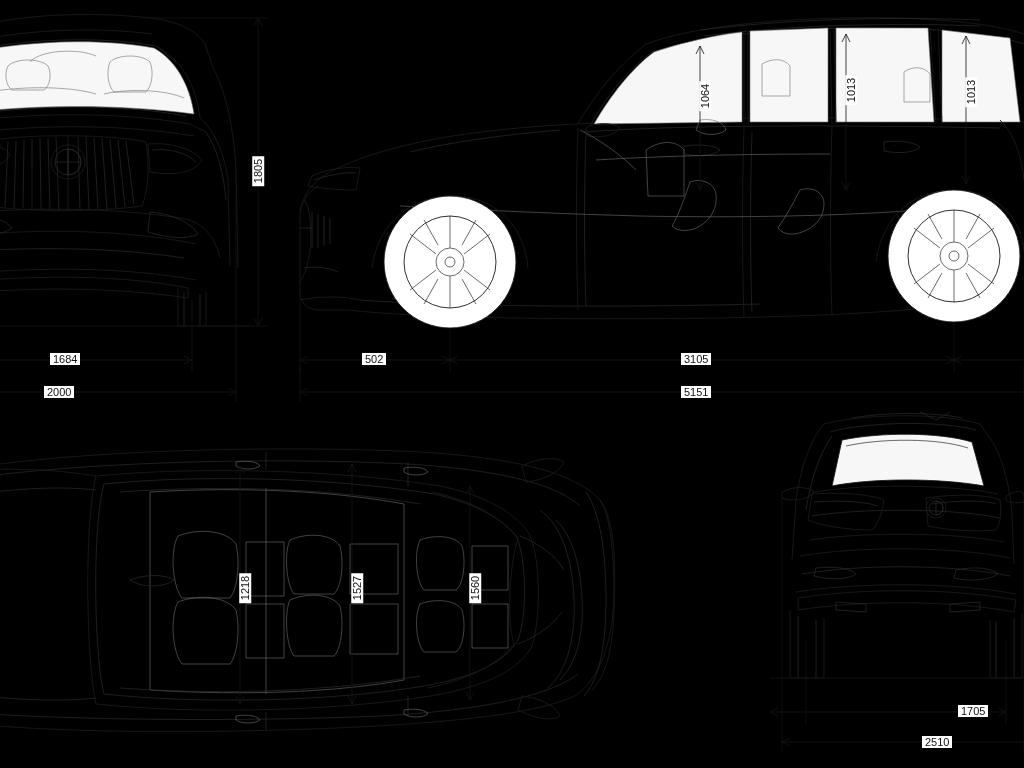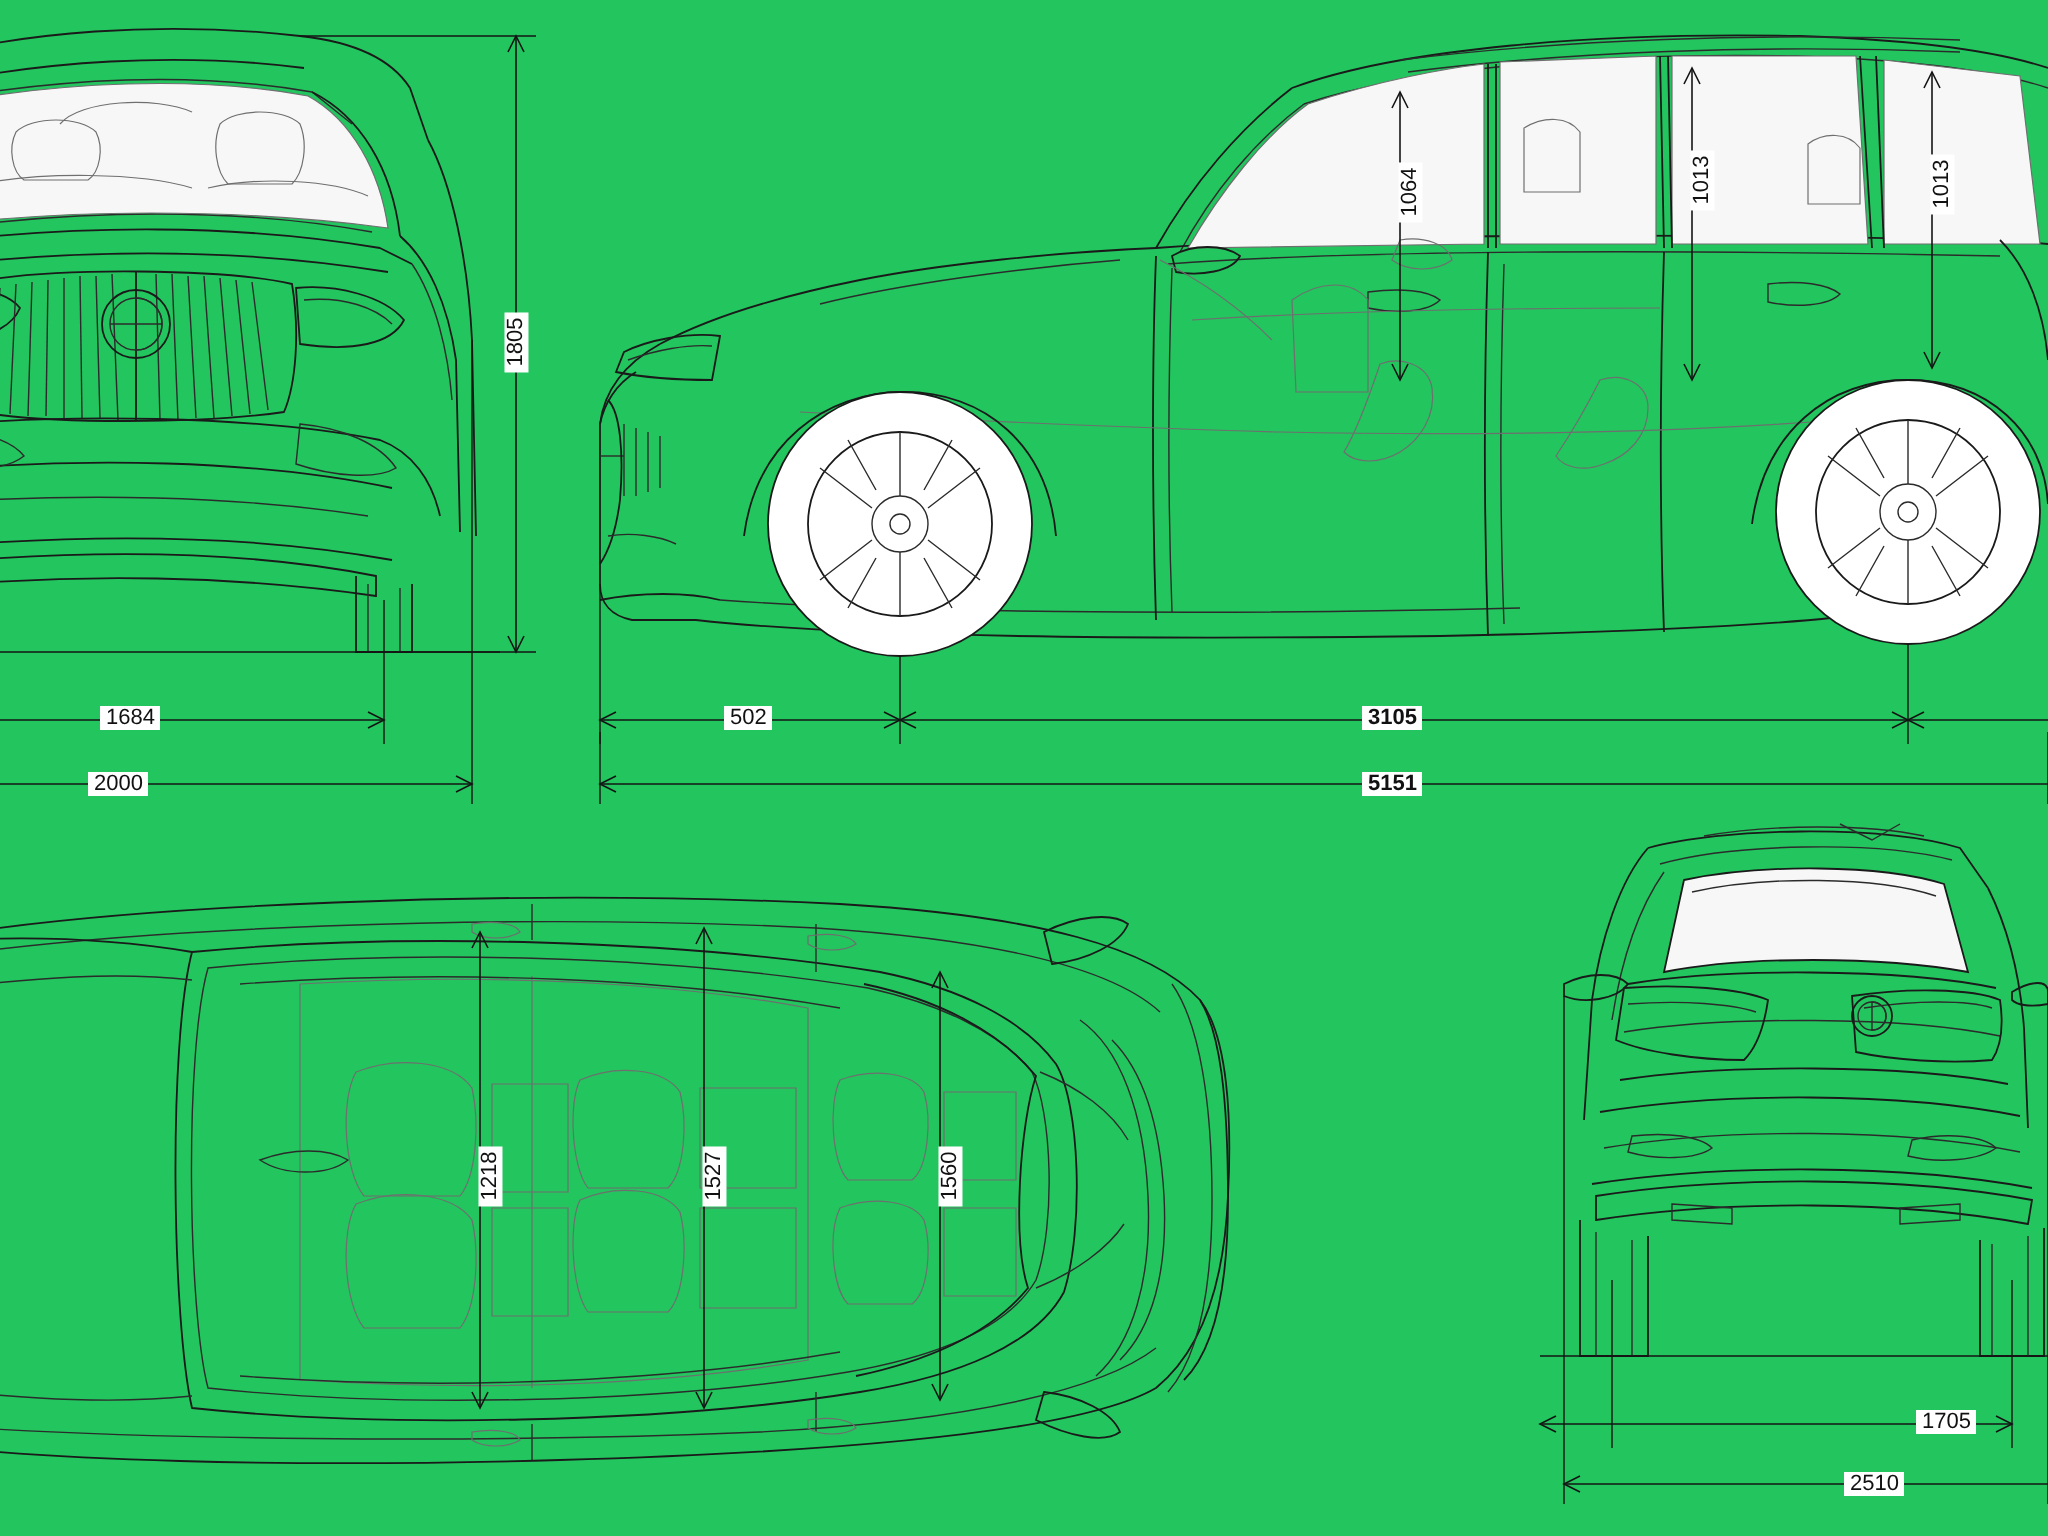--- a/index.html
+++ b/index.html
@@ -12,21 +12,21 @@
     height: 768px;
     font-family: "Liberation Sans", sans-serif;
     overflow: hidden;
     position: relative;
   }
   #sheet {
     position: absolute;
     left: 0; top: 0;
     width: 1024px;
     height: 768px;
-    background: #22c55e;
+    background: #000000;
   }
   svg.drawing {
     position: absolute;
     left: 0; top: 0;
     width: 1024px;
     height: 768px;
   }
   .ln { stroke: #1a1a1a; fill: none; stroke-width: 0.9; }
   .ln-thin { stroke: #2b2b2b; fill: none; stroke-width: 0.7; }
   .ln-faint { stroke: #6f6f6f; fill: none; stroke-width: 0.6; }
@@ -422,23 +422,23 @@
   </svg>
 
   <div class="dim-label-html rot" style="left:243px; top:165px;">1805</div>
 
   <div class="dim-label-html" style="left:50px; top:353px;">1684</div>
 
   <div class="dim-label-html" style="left:44px; top:386px;">2000</div>
 
   <div class="dim-label-html" style="left:362px; top:353px;">502</div>
 
-  <div class="dim-label-html" style="left:681px; top:353px;font-weight:bold;">3105</div>
-
-  <div class="dim-label-html" style="left:681px; top:386px;font-weight:bold;">5151</div>
+  <div class="dim-label-html" style="left:681px; top:353px;">3105</div>
+
+  <div class="dim-label-html" style="left:681px; top:386px;">5151</div>
 
   <div class="dim-label-html rot" style="left:690px; top:90px;">1064</div>
 
   <div class="dim-label-html rot" style="left:836px; top:84px;">1013</div>
 
   <div class="dim-label-html rot" style="left:956px; top:86px;">1013</div>
 
   <div class="dim-label-html rot" style="left:230px; top:582px;">1218</div>
 
   <div class="dim-label-html rot" style="left:342px; top:582px;">1527</div>

